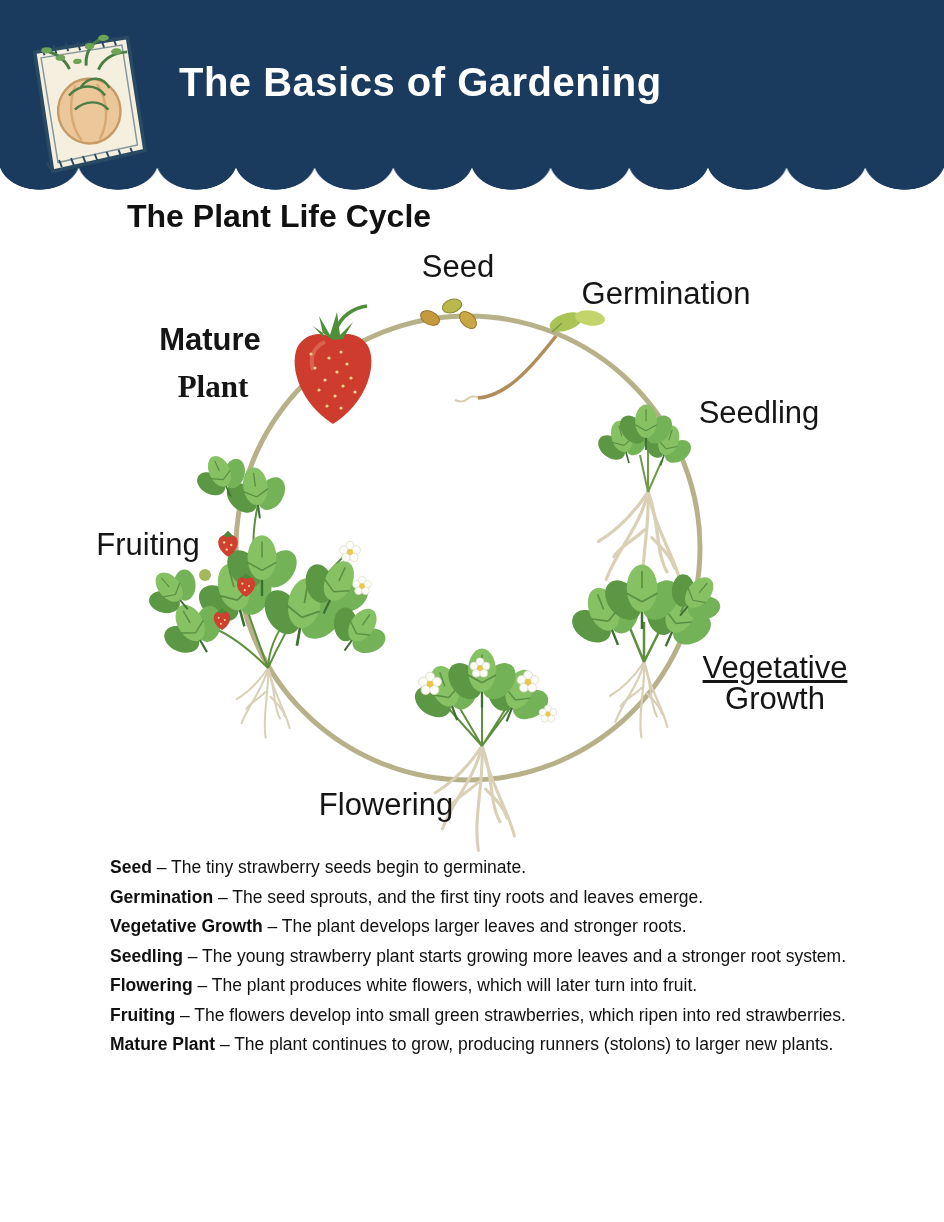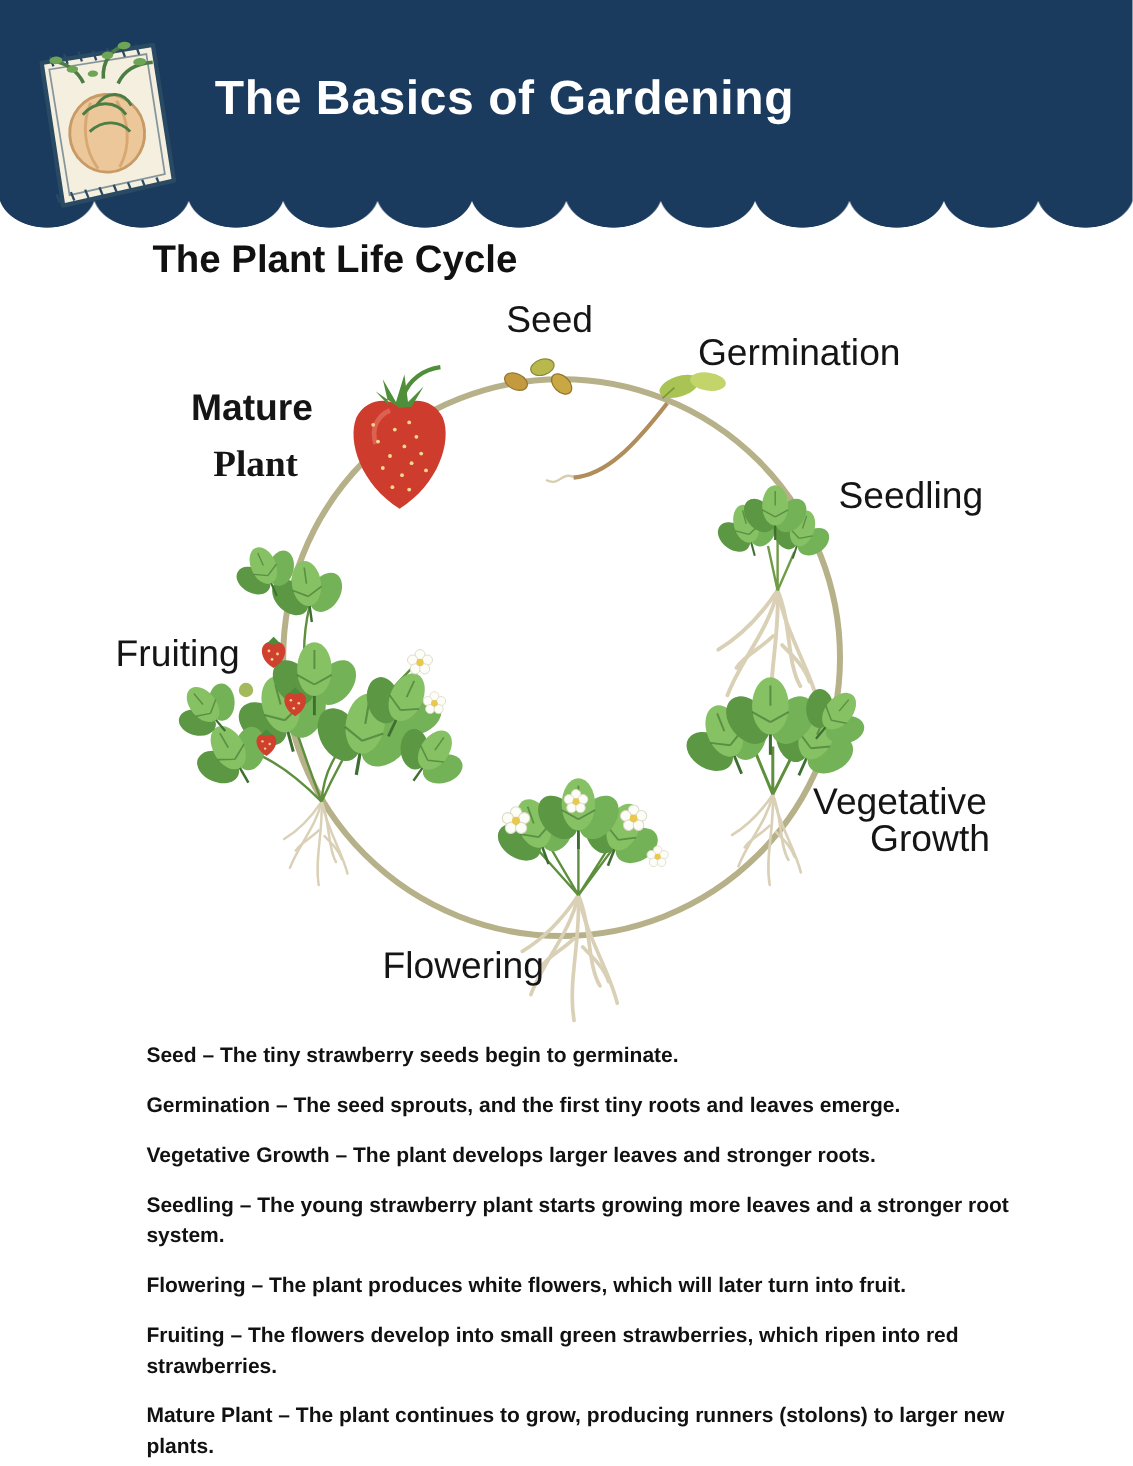--- a/index.html
+++ b/index.html
@@ -26,31 +26,31 @@
   
   .cycle-art { position: absolute; left: 0; top: 0; z-index: 1; pointer-events: none; }
   .cycle-label {
     position: absolute; transform: translateX(-50%);
     font-size: 31px; color: #151515; white-space: nowrap; z-index: 2;
   }
   .cycle-label.bold { font-weight: bold; }
   .lbl-seed        { left: 458px; top: 249px; }
   .lbl-germination { left: 666px; top: 276px; }
   .lbl-seedling    { left: 759px; top: 395px; }
-  .lbl-veg1        { left: 750px; top: 650px; }
+  .lbl-veg1        { left: 775px; top: 650px; text-decoration: underline; }
   .lbl-veg2        { left: 775px; top: 681px; }
   .lbl-flowering   { left: 386px; top: 787px; }
   .lbl-fruiting    { left: 148px; top: 527px; }
   .lbl-mat1        { left: 210px; top: 322px; }
   .lbl-mat2        { left: 213px; top: 369px; font-family: Liberation Serif, serif; }
 
   
   .descriptions { position: absolute; left: 106px; top: 851px; width: 758px; z-index: 2;
     font-size: 17.5px; line-height: 25.5px; color: #111; }
-  .descriptions p { margin: 16px; font-weight: bold; }
+  .descriptions p { margin: 4px; }
 </style>
 </head>
 <body>
 
 <div class="page">
 
   <header class="banner"></header>
   <div class="scallops"></div>
 
   <div class="packet">

